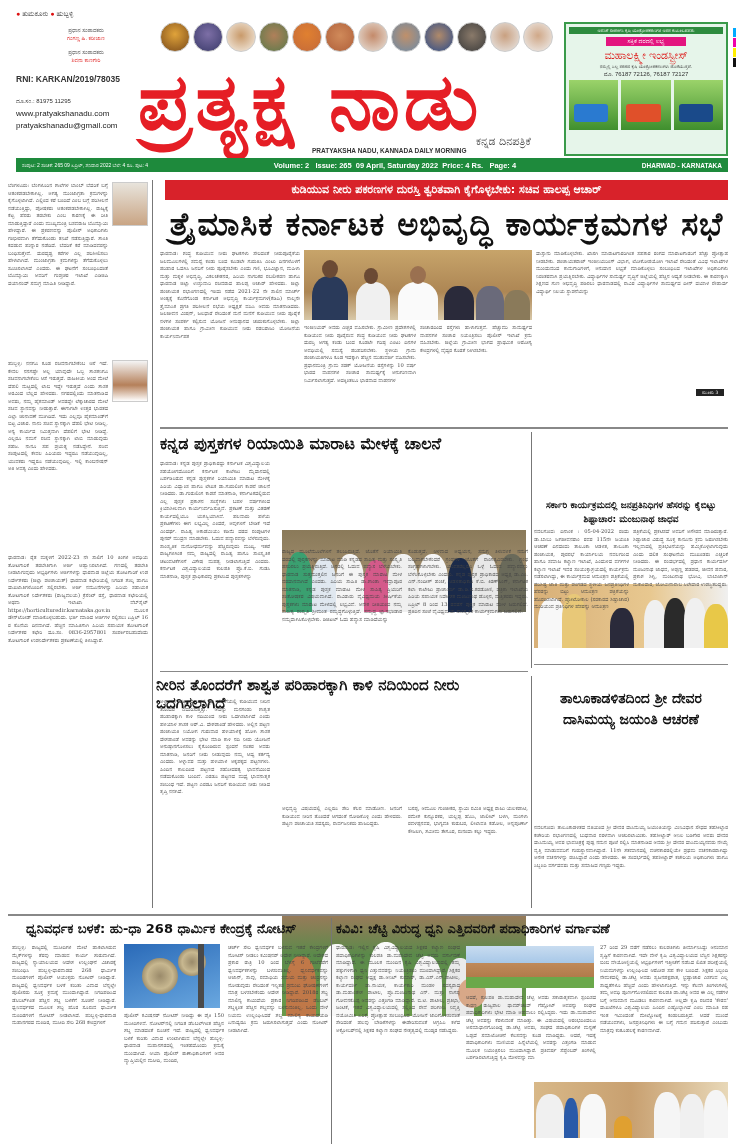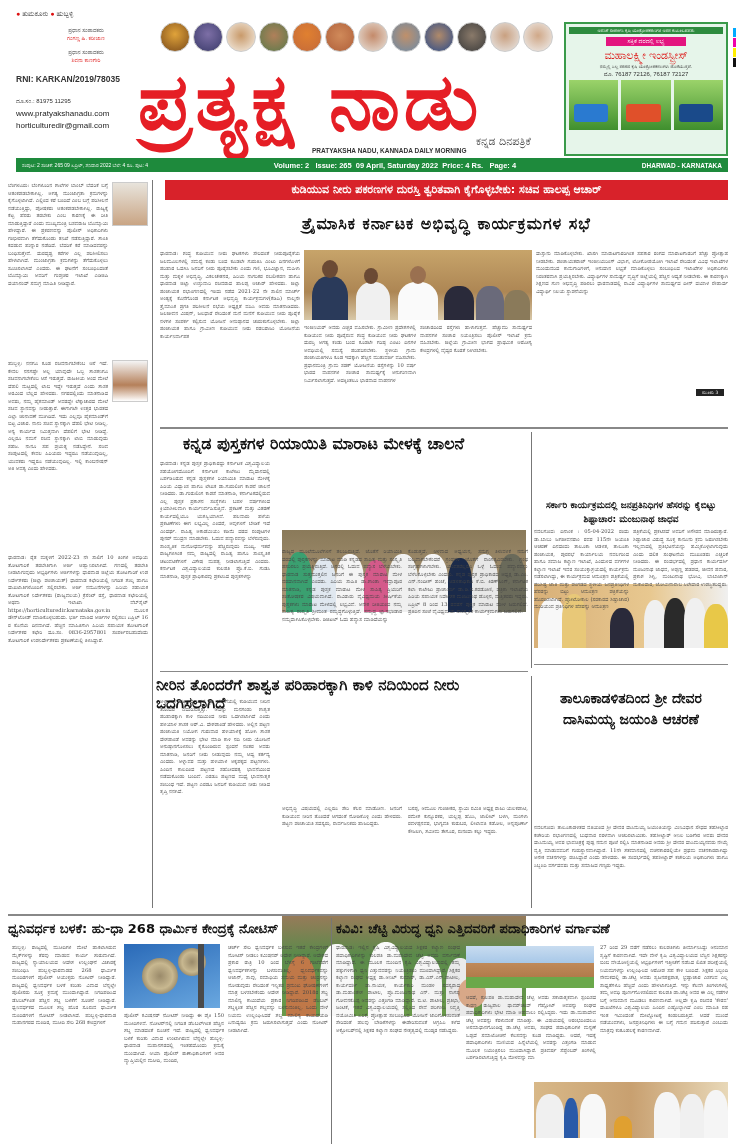--- a/index.html
+++ b/index.html
@@ -57,21 +57,21 @@
     <div class="role">ಪ್ರಧಾನ ಸಂಪಾದಕರು</div>
     <div class="name">ಗಂಗಣ್ಣ ಹಿ. ಕರೀಜಾಣ</div>
   </div>
   <div class="editor-block">
     <div class="role">ಪ್ರಧಾನ ಸಂಪಾದಕರು</div>
     <div class="name">ಶಿವನಾ ಕಾಣಗೇರಿ</div>
   </div>
   <div class="rni">RNI: KARKAN/2019/78035</div>
   <div class="contact-phone">ದೂ.ಸಂ.: 81975 11295</div>
   <div class="contact-line">www.pratyakshanadu.com</div>
-  <div class="contact-line">horticulturedir@gmail.com</div>
+  <div class="contact-line">pratyakshanadu@gmail.com</div>
 </div>
 
 <div class="abs portraits">
   <div class="portrait" style="background:radial-gradient(circle at 50% 40%,#e0a33a,#7a4a1a);"></div>
   <div class="portrait" style="background:radial-gradient(circle at 50% 40%,#7d6fa6,#3a3a6a);"></div>
   <div class="portrait" style="background:radial-gradient(circle at 50% 45%,#c99a6a,#f5f0e8);"></div>
   <div class="portrait" style="background:radial-gradient(circle at 50% 45%,#b0805a,#5a7a4a);"></div>
   <div class="portrait" style="background:radial-gradient(circle at 50% 40%,#e08030,#c46a3a);"></div>
   <div class="portrait" style="background:radial-gradient(circle at 50% 45%,#d08a5a,#b0603a);"></div>
   <div class="portrait" style="background:radial-gradient(circle at 50% 45%,#c48a6a,#e8e4de);"></div>
@@ -132,41 +132,41 @@
   <div style="position:relative;margin-top:2px;">
     <div style="float:right;width:36px;height:42px;background:linear-gradient(#f4f4f4,#b5805a 60%,#fff);margin:0 0 2px 4px;border:1px solid #ccc;"></div>
     <div class="body-text" style="height:192px;">ಹುಬ್ಬಳ್ಳಿ: ನನಗೂ ಕೂಡ ಸಚಿವನಾಗಬೇಕೆಂಬ ಆಸೆ ಇದೆ. ಕೇವಲ ನನಗಷ್ಟೇ ಅಲ್ಲ ಯಾವುದೇ ಒಬ್ಬ ಶಾಸಕನಿಗೂ ಸಚಿವನಾಗಬೇಕೆಂಬ ಆಸೆ ಇರುತ್ತದೆ. ರಾಜಕೀಯ ಅಂದ ಮೇಲೆ ದೆಹಲಿ ಮಟ್ಟದಲ್ಲಿ ಲಾಬಿ ಇದ್ದೇ ಇರುತ್ತದೆ ಎಂದು ಶಾಸಕ ಅರವಿಂದ ಬೆಲ್ಲದ ಹೇಳಿದರು. ನಗರದಲ್ಲಿಂದು ಮಾತನಾಡಿದ ಅವರು, ನಮ್ಮ ಹೈಕಮಾಂಡ್ ಅವರದ್ದೇ ಲೆಕ್ಕಾಚಾರದ ಮೇಲೆ ಸಚಿವ ಸ್ಥಾನವನ್ನು ನೀಡುತ್ತಾರೆ. ಈಗಾಗಲೇ ಉತ್ತರ ಭಾರತದ ಎಲ್ಲಾ ಚುನಾವಣೆ ಮುಗಿದಿದೆ. ಇದು ಎಲ್ಲವೂ ಹೈಕಮಾಂಡ್‌ಗೆ ಬಿಟ್ಟ ವಿಚಾರ. ನಾನು ಸಚಿವ ಸ್ಥಾನಕ್ಕಾಗಿ ದೆಹಲಿ ಭೇಟಿ ನೀಡಿಲ್ಲ. ಅನ್ಯ ಕಾರ್ಯದ ನಿಮಿತ್ತವಾಗಿ ದೆಹಲಿಗೆ ಭೇಟಿ ನೀಡಿದ್ದೆ. ಎಲ್ಲರೂ ನಮಗೆ ಸಚಿವ ಸ್ಥಾನಕ್ಕಾಗಿ ಲಾಬಿ ಮಾಡುವುದು ಸಹಜ. ನಾನೂ ಸಹ ಪ್ರಯತ್ನ ನಡೆಸಿದ್ದೇನೆ. ಸಚಿವ ಸಂಪುಟದಲ್ಲಿ ಕೇವಲ ಹಿರಿಯರು ಇದ್ದರೂ ನಡೆಯುವುದಿಲ್ಲ, ಯುವಕರು ಇದ್ದರೂ ನಡೆಯುವುದಿಲ್ಲ. ಇಲ್ಲಿ ಕಾಂಬಿನೇಷನ್ ಅತಿ ಅವಶ್ಯ ಎಂದು ಹೇಳಿದರು.</div>
   </div>
   <div class="body-text" style="height:208px;margin-top:2px;">ಧಾರವಾಡ: ರೈತ ಮಕ್ಕಳಿಗೆ 2022-23 ನೇ ಸಾಲಿಗೆ 10 ತಿಂಗಳ ಅವಧಿಯ ತೋಟಗಾರಿಕೆ ತರಬೇತಿಗಾಗಿ ಅರ್ಜಿ ಆಹ್ವಾನಿಸಲಾಗಿದೆ. ಗಣದಲ್ಲಿ ತರಬೇತಿ ನೀಡಲಾಗುವುದು ಅಭ್ಯರ್ಥಿಗಳು ಅರ್ಜಿಗಳನ್ನು ಧಾರವಾಡ ಜಿಲ್ಲೆಯ ತೋಟಗಾರಿಕೆ ಉಪ ನಿರ್ದೇಶಕರು (ಜಿಲ್ಲಾ ಪಂಚಾಯತ್) ಧಾರವಾಡ ಕಛೇರಿಯಲ್ಲಿ ನಿಗದಿತ ಶುಲ್ಕ ಹಾಗೂ ದಾಖಲಾತಿಗಳೊಂದಿಗೆ ಸಲ್ಲಿಸಬೇಕು. ಅರ್ಜಿ ನಮೂನೆಗಳನ್ನು ಹಿರಿಯ ಸಹಾಯಕ ತೋಟಗಾರಿಕೆ ನಿರ್ದೇಶಕರು (ರಾಜ್ಯವಲಯ) ಕ್ರೆಸೆಂಟ್ ರಸ್ತೆ, ಧಾರವಾಡ ಕಛೇರಿಯಲ್ಲಿ ಅಥವಾ ಇಲಾಖಾ ವೆಬ್‌ಸೈಟ್ https://horticulturedir.karnataka.gov.in ಮೂಲಕ ಡೌನ್‌ಲೋಡ್ ಮಾಡಿಕೊಳ್ಳಬಹುದು. ಭರ್ತಿ ಮಾಡಿದ ಅರ್ಜಿಗಳ ಸಲ್ಲಿಸಲು ಏಪ್ರಿಲ್ 16 ರ ಕೊನೆಯ ದಿನವಾಗಿದೆ. ಹೆಚ್ಚಿನ ಮಾಹಿತಿಗಾಗಿ ಹಿರಿಯ ಸಹಾಯಕ ತೋಟಗಾರಿಕೆ ನಿರ್ದೇಶಕರ ಕಛೇರಿ ದೂ.ಸಂ. 0836-2957801 ಸಂಪರ್ಕಿಸಬಹುದೆಂದು ತೋಟಗಾರಿಕೆ ಉಪನಿರ್ದೇಶಕರು ಪ್ರಕಟಣೆಯಲ್ಲಿ ತಿಳಿಸಿದ್ದಾರೆ.</div>
 </div>
 
 <div class="abs col-rule" style="left:152px;top:180px;height:728px;"></div>
 
 <div class="abs redbar">ಕುಡಿಯುವ ನೀರು ಪಕರಣಗಳ ದುರಸ್ತಿ ತ್ವರಿತವಾಗಿ ಕೈಗೊಳ್ಳಬೇಕು: ಸಚಿವ ಹಾಲಪ್ಪ ಆಚಾರ್</div>
-<div class="abs head-kn" style="left:165px;top:204px;width:563px;font-size:16px;line-height:40px;text-align:center;letter-spacing:1px;">ತ್ರೈಮಾಸಿಕ ಕರ್ನಾಟಕ ಅಭಿವೃದ್ಧಿ ಕಾರ್ಯಕ್ರಮಗಳ ಸಭೆ</div>
+<div class="abs head-kn" style="left:165px;top:204px;width:563px;font-size:32px;line-height:40px;text-align:center;letter-spacing:1px;">ತ್ರೈಮಾಸಿಕ ಕರ್ನಾಟಕ ಅಭಿವೃದ್ಧಿ ಕಾರ್ಯಕ್ರಮಗಳ ಸಭೆ</div>
 <div class="abs body-text" style="left:160px;top:250px;width:140px;height:163px;">ಧಾರವಾಡ: ಶುದ್ಧ ಕುಡಿಯುವ ನೀರು ಘಟಕಗಳು ಸೇರಿದಂತೆ ನೀರುಪೂರೈಕೆಯ ಜಲಮೂಲಗಳಲ್ಲಿ ಸಮಸ್ಯೆ ಕಂಡು ಬಂದ ಕೂಡಲೇ ಗುರುತಿಸಿ ಎಂಟು ದಿನಗಳೊಳಗೆ ಪರಿಹಾರ ಒದಗಿಸಿ ಜನರಿಗೆ ನೀರು ಪೂರೈಸಬೇಕು ಎಂದು ಗಣಿ, ಭೂವಿಜ್ಞಾನ, ಮಹಿಳಾ ಮತ್ತು ಮಕ್ಕಳ ಅಭಿವೃದ್ಧಿ, ವಿಕಲಚೇತನರ, ಹಿರಿಯ ನಾಗರಿಕರ ಸಬಲೀಕರಣ ಹಾಗೂ ಧಾರವಾಡ ಜಿಲ್ಲಾ ಉಸ್ತುವಾರಿ ಸಚಿವರಾದ ಹಾಲಪ್ಪ ಆಚಾರ್ ಹೇಳಿದರು. ಜಿಲ್ಲಾ ಪಂಚಾಯತ ಸಭಾಂಗಣದಲ್ಲಿ ಇಂದು ನಡೆದ 2021-22 ನೇ ಸಾಲಿನ ಮಾರ್ಚ್ ಅಂತ್ಯಕ್ಕೆ ಕೊನೆಗೊಂಡ ಕರ್ನಾಟಕ ಅಭಿವೃದ್ಧಿ ಕಾರ್ಯಕ್ರಮಗಳ(ಕೆಡಿಪಿ) ನಾಲ್ಕನೇ ತ್ರೈಮಾಸಿಕ ಪ್ರಗತಿ ಪರಿಶೀಲನೆ ಸಭೆಯ ಅಧ್ಯಕ್ಷತೆ ವಹಿಸಿ ಅವರು ಮಾತನಾಡಿದರು. ಜಲಜೀವನ ಮಿಷನ್, ಜಲಧಾರೆ ಸೇರಿದಂತೆ ಮನೆ ಮನೆಗೆ ಕುಡಿಯುವ ನೀರು ಪೂರೈಕೆ ನಳಗಳ ಸಂಪರ್ಕ ಕಲ್ಪಿಸುವ ಯೋಜನೆ ಅನುಷ್ಠಾನದ ಚುರುಕುಗೊಳ್ಳಬೇಕು. ಜಿಲ್ಲಾ ಪಂಚಾಯತ ಹಾಗೂ ಗ್ರಾಮೀಣ ಕುಡಿಯುವ ನೀರು ಸರಬರಾಜು ಯೋಜನೆಯ ಕಾರ್ಯನಿರ್ವಾಹಕ</div>
 <div class="abs photo" style="left:304px;top:250px;width:228px;height:70px;background:linear-gradient(#c7a46a,#ad8654 60%,#d8c8a8);">
   <div class="p" style="left:8px;width:36px;height:44px;background:#2a3a5a;"></div>
   <div class="h" style="left:18px;top:10px;width:16px;height:18px;"></div>
   <div class="p" style="left:52px;width:34px;height:38px;background:#f0f0f0;"></div>
   <div class="h" style="left:60px;top:18px;width:14px;height:16px;"></div>
   <div class="p" style="left:94px;width:40px;height:38px;background:#fafafa;"></div>
   <div class="h" style="left:106px;top:16px;width:16px;height:18px;background:#9a7050;"></div>
   <div class="p" style="left:140px;width:30px;height:34px;background:#2a2a3a;"></div>
   <div class="p" style="left:172px;width:28px;height:34px;background:#6a6a7a;"></div>
   <div class="p" style="left:200px;width:26px;height:30px;background:#8a7a5a;"></div>
 </div>
 <div class="abs body-text" style="left:304px;top:324px;width:112px;height:90px;">ಇಂಜಿನಿಯರ್ ಅವರು ಎಚ್ಚರ ವಹಿಸಬೇಕು. ಗ್ರಾಮೀಣ ಪ್ರದೇಶಗಳಲ್ಲಿ ಕುಡಿಯುವ ನೀರು ಪೂರೈಸುವ ಶುದ್ಧ ಕುಡಿಯುವ ನೀರು ಘಟಕಗಳ ದುರಸ್ತಿ ಅಗತ್ಯ ಕಂಡು ಬಂದ ಕೂಡಲೇ ಗರಿಷ್ಠ ಎಂಟು ದಿನಗಳ ಅವಧಿಯಲ್ಲಿ ಸಮಸ್ಯೆ ಪರಿಹರಿಸಬೇಕು. ಸ್ಥಳೀಯ ಗ್ರಾಮ ಪಂಚಾಯತಿಗಳೂ ಕೂಡ ಇದಕ್ಕಾಗಿ ಹೆಚ್ಚಿನ ಮುತುವರ್ಜಿ ವಹಿಸಬೇಕು. ಪ್ರಧಾನಮಂತ್ರಿ ಗ್ರಾಮ ಸಡಕ್ ಯೋಜನೆಯ ರಸ್ತೆಗಳನ್ನು 10 ವರ್ಷ ಭಾರದ ವಾಹನಗಳ ಸಂಚಾರ ಸಾಮರ್ಥ್ಯಕ್ಕೆ ಅನುಗುಣವಾಗಿ ನಿರ್ಮಿಸಲಾಗುತ್ತದೆ. ಅದಕ್ಕಿಂತಲೂ ಭಾರವಾದ ವಾಹನಗಳ</div>
 <div class="abs body-text" style="left:420px;top:324px;width:112px;height:90px;">ಸಂಚಾರದಿಂದ ರಸ್ತೆಗಳು ಹಾಳಾಗುತ್ತವೆ. ಹೆಚ್ಚುವರಿ ಸಾಮರ್ಥ್ಯದ ವಾಹನಗಳ ಸಂಚಾರ ನಿಯಂತ್ರಿಸಲು ಪೊಲೀಸ್ ಇಲಾಖೆ ಕ್ರಮ ವಹಿಸಬೇಕು. ಜಿಲ್ಲೆಯ ಗ್ರಾಮೀಣ ಭಾಗದ ಪ್ರಾಥಮಿಕ ಆರೋಗ್ಯ ಕೇಂದ್ರಗಳಲ್ಲಿ ವೈದ್ಯರ ಕೊರತೆ ನೀಗಿಸಬೇಕು.</div>
 <div class="abs body-text" style="left:536px;top:250px;width:192px;height:146px;">ದಾಸ್ತಾನು ಮಾಡಿಕೊಳ್ಳಬೇಕು. ಖಾಸಗಿ ಮಾರಾಟಗಾರರಿಗಿಂತ ಸಹಕಾರ ರಂಗದ ಮಾರಾಟಗಾರರಿಗೆ ಹೆಚ್ಚು ಪ್ರೋತ್ಸಾಹ ನೀಡಬೇಕು. ಪಂಚಾಯತರಾಜ್ ಇಂಜಿನಿಯರಿಂಗ್ ವಿಭಾಗ, ಲೋಕೋಪಯೋಗಿ ಇಲಾಖೆ ಸೇರಿದಂತೆ ವಿವಿಧ ಇಲಾಖೆಗಳ ಮುಂದುವರಿದ ಕಾಮಗಾರಿಗಳಿಗೆ, ಅನುದಾನ ಲಭ್ಯತೆ ಮಾಡಿಕೊಳ್ಳಲು ಸಂಬಂಧಿಸಿದ ಇಲಾಖೆಗಳ ಅಧಿಕಾರಿಗಳು ನಿರಂತರವಾಗಿ ಪ್ರಯತ್ನಿಸಬೇಕು. ವಿದ್ಯಾರ್ಥಿಗಳ ಸಾಮರ್ಥ್ಯ ವೃದ್ಧಿಗೆ ಜಿಲ್ಲೆಯಲ್ಲಿ ಹೆಚ್ಚಿನ ಆದ್ಯತೆ ನೀಡಬೇಕು. ಈ ಕಾರಣಕ್ಕಾಗಿ ಶಿಕ್ಷಣದ ಗುಣ ಅಭಿವೃದ್ಧಿ ಪಡಿಸಲು ಧಾರವಾಡದಲ್ಲಿ ಸಾವಿರ ವಿದ್ಯಾರ್ಥಿಗಳ ಸಾಮರ್ಥ್ಯದ ದೀನ್ ದಯಾಳ ಸೌಹಾರ್ದ ವಿದ್ಯಾರ್ಥಿ ನಿಲಯ ಸ್ಥಾಪನೆಯನ್ನು</div>
 <div class="abs badge" style="left:696px;top:389px;">ಮುಂದು 3</div>
 
 <div class="abs hrule" style="left:160px;top:427px;width:568px;"></div>
 
-<div class="abs head-kn" style="left:160px;top:432px;width:370px;font-size:16px;line-height:24px;margin-left:23px;">ಕನ್ನಡ ಪುಸ್ತಕಗಳ ರಿಯಾಯಿತಿ ಮಾರಾಟ ಮೇಳಕ್ಕೆ ಚಾಲನೆ</div>
+<div class="abs head-kn" style="left:160px;top:432px;width:370px;font-size:16px;line-height:24px;">ಕನ್ನಡ ಪುಸ್ತಕಗಳ ರಿಯಾಯಿತಿ ಮಾರಾಟ ಮೇಳಕ್ಕೆ ಚಾಲನೆ</div>
 <div class="abs body-text" style="left:160px;top:460px;width:110px;height:200px;">ಧಾರವಾಡ: ಕನ್ನಡ ಪುಸ್ತಕ ಪ್ರಾಧಿಕಾರದ್ದು ಕರ್ನಾಟಕ ವಿಶ್ವವಿದ್ಯಾಲಯ ಸಹಯೋಗದೊಂದಿಗೆ ಕರ್ನಾಟಕ ಕಾಲೇಜು ಮೈದಾನದಲ್ಲಿ ಏರ್ಪಡಿಸಿರುವ ಕನ್ನಡ ಪುಸ್ತಕಗಳ ರಿಯಾಯಿತಿ ಮಾರಾಟ ಮೇಳಕ್ಕೆ ಹಿರಿಯ ವಿದ್ವಾಂಸ ಹಾಗೂ ಲೇಖಕ ಡಾ.ಗುರುಲಿಂಗ ಕಾಪಸೆ ಚಾಲನೆ ನೀಡಿದರು. ಡಾ.ಗುರುಲಿಂಗ ಕಾಪಸೆ ಮಾತನಾಡಿ, ಕರ್ನಾಟಕದಲ್ಲಿರುವ ಎಲ್ಲ ಪುಸ್ತಕ ಪ್ರಕಾಶನ ಸಂಸ್ಥೆಗಳು ಬಹಳ ವರ್ಷಗಳಿಂದ ಕ್ರಿಯಾಶೀಲವಾಗಿ ಕಾರ್ಯನಿರ್ವಹಿಸುತ್ತಿವೆ. ಪ್ರಕಟಣೆ ಮತ್ತು ವಿತರಣೆ ಕಾರ್ಯದಲ್ಲಿಯೂ ಯಶಸ್ವಿಯಾಗಿವೆ. ಹಲವಾರು ಹಳೆಯ ಪ್ರಕಟಣೆಗಳು ಈಗ ಲಭ್ಯವಿಲ್ಲ ಎಂದರೆ, ಅವುಗಳಿಗೆ ಬೇಡಿಕೆ ಇದೆ ಎಂದರ್ಥ. ಸಾಹಿತ್ಯ ಅಕಾಡೆಮಿಯು ಕಡಿಮೆ ದರದ ಸಂಪುಟಗಳ ಪುನರ್ ಮುದ್ರಣ ಮಾಡಬೇಕು. ಓದುವ ಹವ್ಯಾಸವನ್ನು ಬೆಳೆಸುವುದು. ಸಾಂಸ್ಕೃತಿಕ ಮನೋಧರ್ಮವನ್ನು ಹೆಚ್ಚಿಸುವುದು ಮುಖ್ಯ. ಇತರೆ ರಾಜ್ಯಗಳಿಗಿಂತ ನಮ್ಮ ರಾಜ್ಯದಲ್ಲಿ ಸಾಹಿತ್ಯ ಹಾಗೂ ಸಾಂಸ್ಕೃತಿಕ ಚಟುವಟಿಕೆಗಳಿಗೆ ವಿಶೇಷ ಮಹತ್ವ ನೀಡಲಾಗುತ್ತಿದೆ ಎಂದರು. ಕರ್ನಾಟಕ ವಿಶ್ವವಿದ್ಯಾಲಯದ ಕುಲಪತಿ ಪ್ರೊ.ಕೆ.ಬಿ. ಗುಡಸಿ ಮಾತನಾಡಿ, ಪುಸ್ತಕ ಪ್ರಾಧಿಕಾರವು ಪ್ರಕಟಿಸಿದ ಪುಸ್ತಕಗಳನ್ನು</div>
 <div class="abs photo" style="left:282px;top:460px;width:244px;height:82px;background:linear-gradient(#8a7a5a,#b09a7a);">
   <div class="p" style="left:4px;width:26px;height:60px;background:#3aa070;"></div>
   <div class="p" style="left:30px;width:24px;height:54px;background:#e0e8f0;"></div>
   <div class="p" style="left:54px;width:28px;height:58px;background:#f5f5f5;"></div>
   <div class="p" style="left:82px;width:24px;height:52px;background:#d45a8a;"></div>
   <div class="p" style="left:106px;width:30px;height:58px;background:#f0f0f0;"></div>
   <div class="p" style="left:136px;width:30px;height:58px;background:#f5f5f5;"></div>
   <div class="p" style="left:166px;width:24px;height:54px;background:#1a2a4a;"></div>
   <div class="p" style="left:190px;width:26px;height:58px;background:#e8e8e8;"></div>
@@ -216,21 +216,21 @@
   <div class="p" style="left:120px;width:26px;height:46px;background:#f5f5f5;"></div>
   <div class="p" style="left:146px;width:24px;height:44px;background:#f0f0f0;"></div>
   <div class="p" style="left:170px;width:24px;height:48px;background:#f5f5f5;"></div>
 </div>
 <div class="abs body-text" style="left:534px;top:824px;width:194px;height:84px;">ನವಲಗುಂದ: ತಾಲೂಕಾಡಳಿತದ ವತಿಯಿಂದ ಶ್ರೀ ದೇವರ ದಾಸಿಮಯ್ಯ ಜಯಂತಿಯನ್ನು ಮಿನಿವಿಧಾನ ಸೌಧದ ತಹಶೀಲ್ದಾರ ಕಚೇರಿಯ ಸಭಾಂಗಣದಲ್ಲಿ ಬುಧವಾರ ಸರಳವಾಗಿ ಆಚರಿಸಲಾಯಿತು. ತಹಶೀಲ್ದಾರ್ ಅನಿಲ ಬಡಿಗೇರ ಅವರು ದೇವರ ದಾಸಿಮಯ್ಯ ಅವರ ಭಾವಚಿತ್ರಕ್ಕೆ ಪುಷ್ಪ ನಮನ ಪೂಜೆ ಸಲ್ಲಿಸಿ ಮಾತನಾಡಿದ ಅವರು ಶ್ರೀ ದೇವರ ದಾಸಿಮಯ್ಯನವರು ನೇಯ್ಗೆ ವೃತ್ತಿ ಮಾಡುವವರಿಗೆ ಗುರುಸ್ಥಾನವಾಗಿದ್ದಾರೆ. 11ನೇ ಶತಮಾನದಲ್ಲಿ ವಚನಕಾರರಲ್ಲಿಯೇ ಪ್ರಥಮ ವಚನಕಾರರಾಗಿದ್ದು ಅನೇಕ ವಚನಗಳನ್ನು ರಚಿಸಿದ್ದಾರೆ ಎಂದು ಹೇಳಿದರು. ಈ ಸಂದರ್ಭದಲ್ಲಿ ತಹಶೀಲ್ದಾರ್ ಕಚೇರಿಯ ಅಧಿಕಾರಿಗಳು ಹಾಗೂ ಸಿಬ್ಬಂದಿ ವರ್ಗದವರು ಮತ್ತು ಸಮಾಜದ ಗಣ್ಯರು ಇದ್ದರು.</div>
 
 <div class="abs col-rule" style="left:531px;top:676px;height:232px;"></div>
 
 <div class="abs hrule" style="left:8px;top:914px;width:720px;"></div>
 
-<div class="abs head-kn" style="left:8px;top:918px;width:320px;font-size:13px;line-height:22px;">ಧ್ವನಿವರ್ಧಕ ಬಳಕೆ: ಹು-ಧಾ 268 ಧಾರ್ಮಿಕ ಕೇಂದ್ರಕ್ಕೆ ನೋಟಿಸ್</div>
+<div class="abs head-kn" style="left:26px;top:918px;width:320px;font-size:13px;line-height:22px;">ಧ್ವನಿವರ್ಧಕ ಬಳಕೆ: ಹು-ಧಾ 268 ಧಾರ್ಮಿಕ ಕೇಂದ್ರಕ್ಕೆ ನೋಟಿಸ್</div>
 <div class="abs body-text" style="left:12px;top:944px;width:104px;height:200px;">ಹುಬ್ಬಳ್ಳಿ: ರಾಜ್ಯದಲ್ಲಿ ಮಸೀದಿಗಳ ಮೇಲೆ ಹಾಕಲಾಗಿರುವ ಮೈಕ್‌ಗಳನ್ನು ತೆರವು ಮಾಡುವ ಕಾರ್ಯ ಶುರುವಾಗಿದೆ. ರಾಜ್ಯದಲ್ಲಿ ನ್ಯಾಯಾಲಯದ ಆದೇಶ ಉಲ್ಲಂಘನೆ ವಿಚಾರಕ್ಕೆ ಸಂಬಂಧಿಸಿ ಹುಬ್ಬಳ್ಳಿ-ಧಾರವಾಡದ 268 ಧಾರ್ಮಿಕ ಮಂದಿರಗಳಿಗೆ ಪೊಲೀಸ್ ಆಯುಕ್ತರು ನೋಟಿಸ್ ನೀಡಿದ್ದಾರೆ. ರಾಜ್ಯದಲ್ಲಿ ಧ್ವನಿವರ್ಧಕ ಬಳಕೆ ಕುರಿತು ವಿವಾದ ಬೆನ್ನಲ್ಲೇ ಪೊಲೀಸರು ಸೂಕ್ತ ಕ್ರಮಕ್ಕೆ ಮುಂದಾಗಿದ್ದಾರೆ. ನಿಗದಿಪಡಿಸಿದ ಡೆಸಿಬಲ್‌ಗಿಂತ ಹೆಚ್ಚಿನ ಶಬ್ದ ಬಳಕೆಗೆ ಸೂಚನೆ ನೀಡಿದ್ದಾರೆ. ಧ್ವನಿವರ್ಧಕದ ಮೂಲಕ ಶಬ್ದ ಹೊರ ಸೂಸುವ ಧಾರ್ಮಿಕ ಮಂದಿರಗಳಿಗೆ ನೋಟಿಸ್ ನೀಡಲಾಗಿದೆ. ಹುಬ್ಬಳ್ಳಿ-ಧಾರವಾಡ ಮಹಾನಗರದ ಮಂದಿರ, ಮಸೀದಿ ಸೇರಿ 268 ಕೇಂದ್ರಗಳಿಗೆ</div>
 <div class="abs" style="left:124px;top:944px;width:96px;height:64px;background:linear-gradient(160deg,#2a6ab8,#6aa8e0);overflow:hidden;">
   <div style="position:absolute;left:18px;top:14px;width:36px;height:36px;border-radius:50%;background:radial-gradient(#9a8a6a,#c8b890 50%,#6a5a40);"></div>
   <div style="position:absolute;left:54px;top:4px;width:28px;height:28px;border-radius:50%;background:radial-gradient(#9a8a6a,#c8b890 50%,#6a5a40);"></div>
   <div style="position:absolute;left:74px;top:0;width:6px;height:64px;background:#4a4a4a;"></div>
 </div>
 <div class="abs body-text" style="left:124px;top:1012px;width:100px;height:132px;">ಪೊಲೀಸ್ ಕಮಿಷನರ್ ನೋಟಿಸ್ ನೀಡಿದ್ದು ಈ ಪೈಕಿ 150 ಮಸೀದಿಗಳಿವೆ. ನೋಟಿಸ್‌ನಲ್ಲಿ ನಿಗದಿತ ಡೆಸಿಬಲ್‌ಗಿಂತ ಹೆಚ್ಚಿನ ಶಬ್ದ ಮಾಡದಂತೆ ಸೂಚನೆ ಇದೆ. ರಾಜ್ಯದಲ್ಲಿ ಧ್ವನಿವರ್ಧಕ ಬಳಕೆ ಕುರಿತು ವಿವಾದ ಉಂಟಾಗಿರುವ ಬೆನ್ನಲ್ಲೇ ಹುಬ್ಬಳ್ಳಿ-ಧಾರವಾಡ ಮಹಾನಗರದಲ್ಲಿ ಇಂತಹದೊಂದು ಕ್ರಮಕ್ಕೆ ಮುಂದಾಗಿದೆ. ಆಯಾ ಪೊಲೀಸ್ ಠಾಣಾಧಿಕಾರಿಗಳಿಗೆ ಅವರ ವ್ಯಾಪ್ತಿಯಲ್ಲಿನ ಮಸೀದಿ, ಮಂದಿರ,</div>
 <div class="abs body-text" style="left:228px;top:944px;width:100px;height:200px;">ಚರ್ಚ್ ಸೇರಿ ಧ್ವನಿವರ್ಧಕ ಬಳಸುವ ಇತರೆ ಕೇಂದ್ರಗಳಿಗೆ ನೋಟಿಸ್ ನೀಡಲು ಕಮಿಷನರ್ ಆದೇಶ ನೀಡಿದ್ದಾರೆ. ಆದೇಶದ ಪ್ರಕಾರ ರಾತ್ರಿ 10 ರಿಂದ ಬೆಳಗ್ಗೆ 6 ಗಂಟೆವರೆಗೆ ಧ್ವನಿವರ್ಧಕಗಳನ್ನು ಬಳಸುವಂತಿಲ್ಲ. ಧ್ವನಿವರ್ಧಕವನ್ನು ಆಜಾನ್, ಸಾವು, ಸಮಾಧಿಯ ಸಮಯ ಮತ್ತು ಚಂದ್ರನನ್ನು ನೋಡುವುದು ಸೇರಿದಂತೆ ಇನ್ನಿತರ ಪ್ರಮುಖ ಘೋಷಣೆಗಳಿಗೆ ಮಾತ್ರ ಬಳಸಬೇಕೆಂದು ಆದೇಶ ನೀಡಿದ್ದಾರೆ. 2018ರ ಶಬ್ದ ಮಾಲಿನ್ಯ ಕಾಯಿದೆಯ ಪ್ರಕಾರ ನಿಗದಿಪಡಿಸಿದ ಡೆಸಿಬಲ್ ಶಬ್ದಕ್ಕಿಂತ ಹೆಚ್ಚಿನ ಶಬ್ದವನ್ನು ಬಳಸುವಂತಿಲ್ಲ. ಒಂದು ವೇಳೆ ನಿಯಮ ಉಲ್ಲಂಘಿಸಿದರೆ ಶಬ್ದ ಮಾಲಿನ್ಯ ಕಾಯಿದೆಯಡಿ ಏನಾದ್ಯರೂ ಕ್ರಮ ಜರುಗಿಸಲಾಗುತ್ತದೆ ಎಂದು ನೋಟಿಸ್ ನೀಡಲಾಗಿದೆ.</div>
 
 <div class="abs col-rule" style="left:331px;top:918px;height:226px;"></div>

